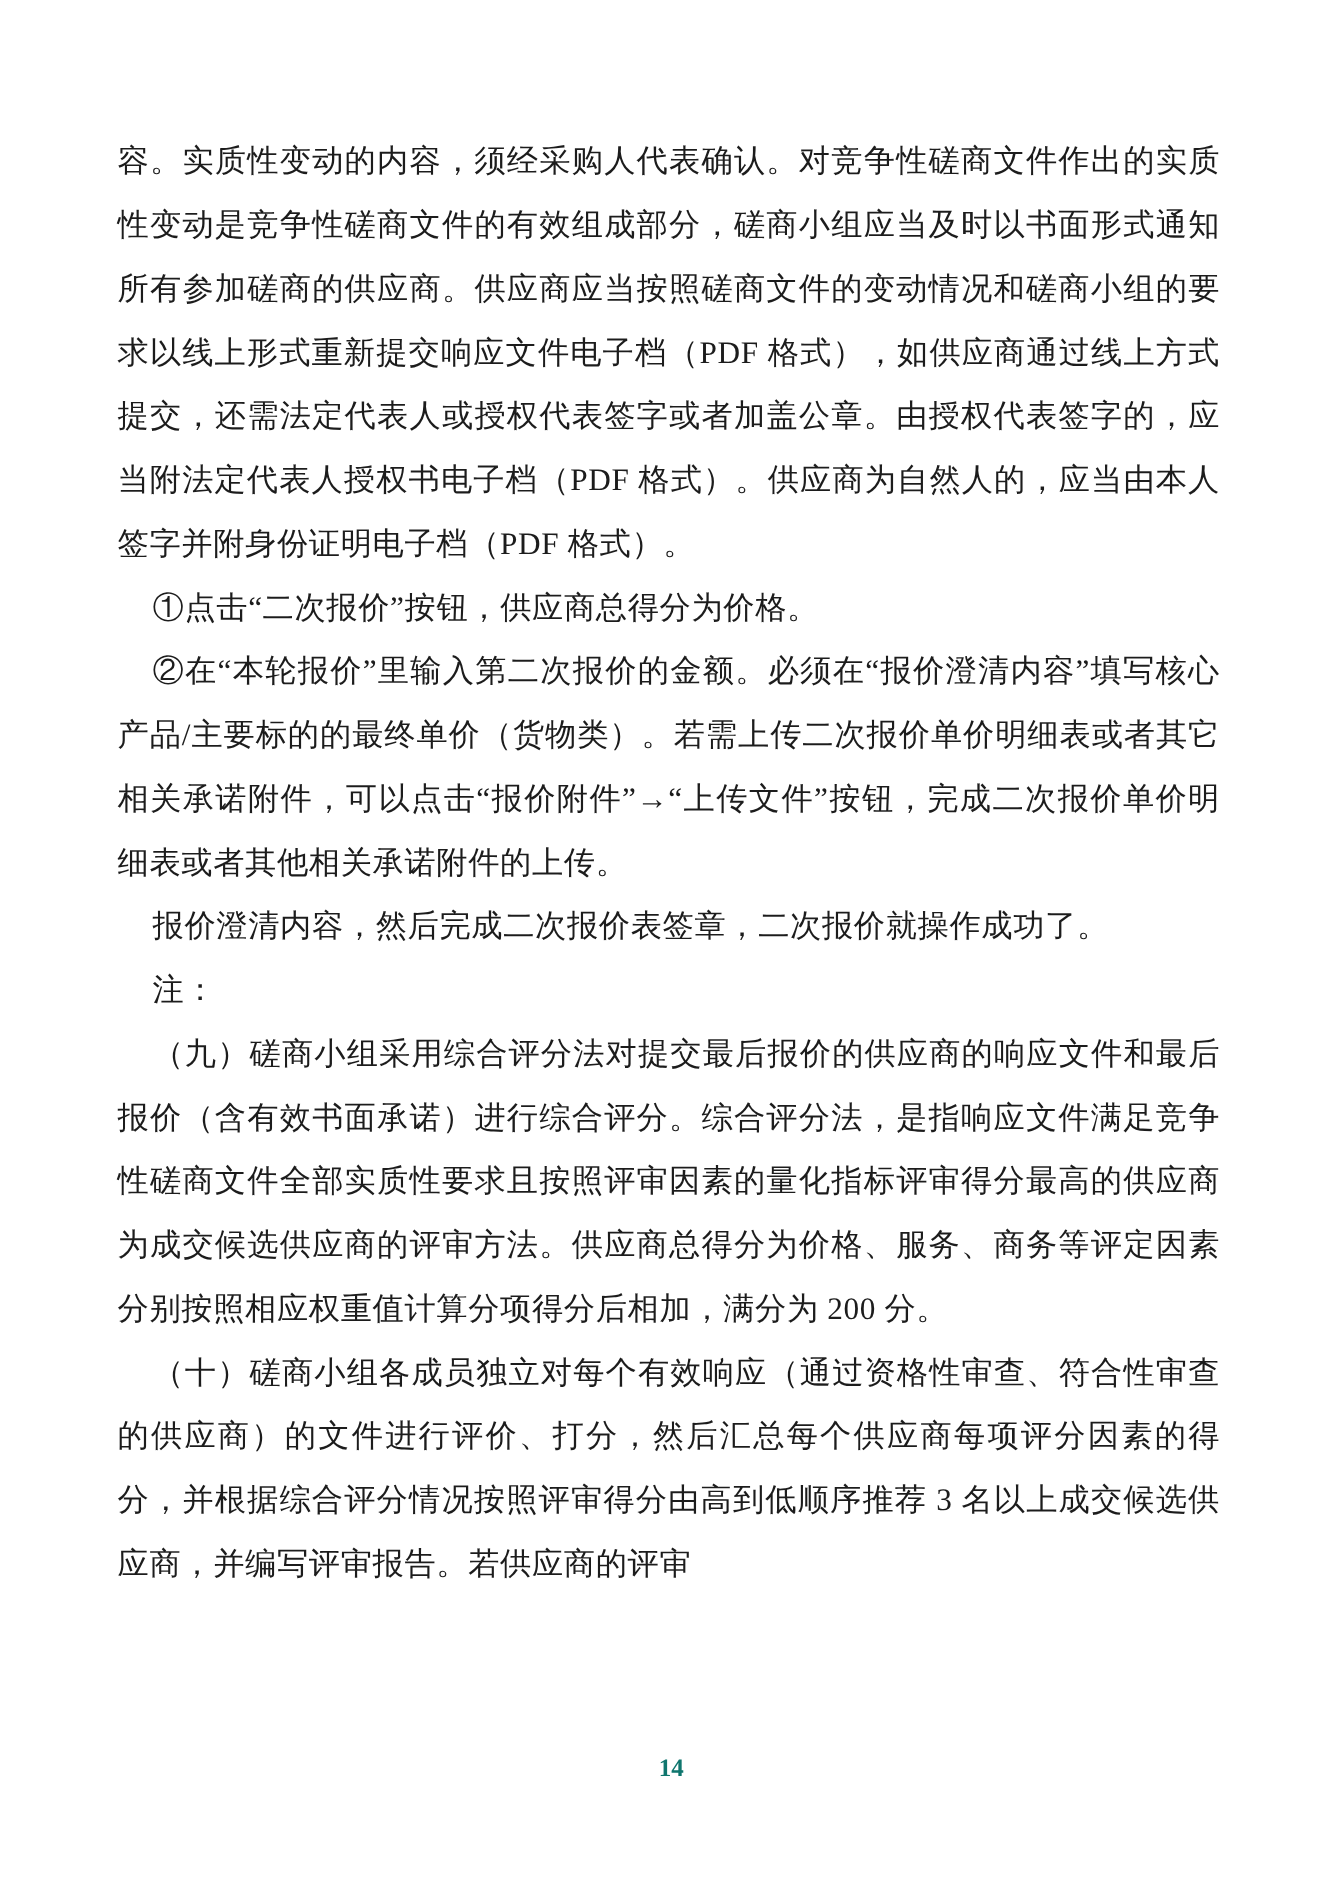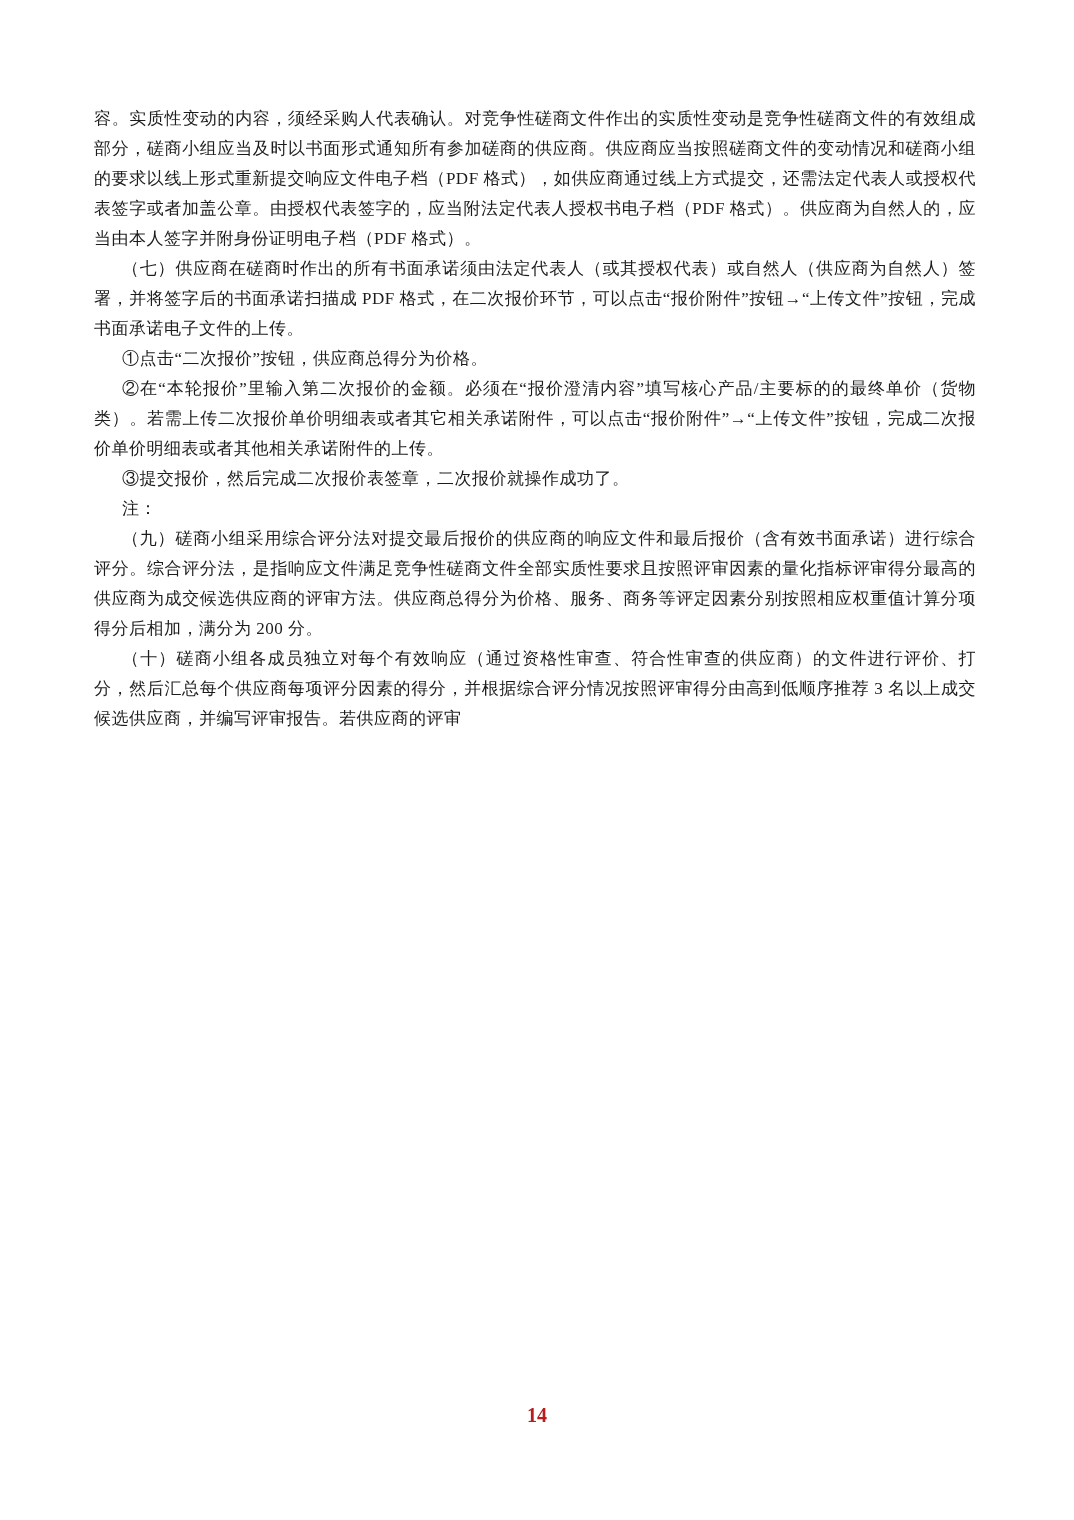--- a/index.html
+++ b/index.html
@@ -15,22 +15,22 @@
     background: #ffffff;
     font-family: "Liberation Serif", "DejaVu Serif", serif;
     color: #1c1c1c;
     overflow: hidden;
   }
   .doc-body {
     position: absolute;
     left: 94px;
     top: 104px;
     width: 882px;
-    font-size: 17px;
-    line-height: 30px;
+    font-size: 25px;
+    line-height: 51px;
     text-align: justify;
     text-justify: inter-ideograph;
     letter-spacing: 0.5px;
   }
   .doc-body p {
     margin: 0;
     padding: 0;
   }
   .para-indent {
     text-indent: 28px;
@@ -39,34 +39,33 @@
     text-indent: 0;
   }
   .page-number {
     position: absolute;
     left: 0;
     top: 1404px;
     width: 100%;
     text-align: center;
     font-size: 20px;
     font-weight: bold;
-    color: #b91c1c;
+    color: #0f766e;
   }
 </style>
 </head>
 <body>
 
 <div class="page">
 
   <div class="doc-body">
     <p class="para-continuation">容。实质性变动的内容，须经采购人代表确认。对竞争性磋商文件作出的实质性变动是竞争性磋商文件的有效组成部分，磋商小组应当及时以书面形式通知所有参加磋商的供应商。供应商应当按照磋商文件的变动情况和磋商小组的要求以线上形式重新提交响应文件电子档（PDF 格式），如供应商通过线上方式提交，还需法定代表人或授权代表签字或者加盖公章。由授权代表签字的，应当附法定代表人授权书电子档（PDF 格式）。供应商为自然人的，应当由本人签字并附身份证明电子档（PDF 格式）。</p>
-    <p class="para-indent">（七）供应商在磋商时作出的所有书面承诺须由法定代表人（或其授权代表）或自然人（供应商为自然人）签署，并将签字后的书面承诺扫描成 PDF 格式，在二次报价环节，可以点击“报价附件”按钮→“上传文件”按钮，完成书面承诺电子文件的上传。</p>
     <p class="para-indent">①点击“二次报价”按钮，供应商总得分为价格。</p>
     <p class="para-indent">②在“本轮报价”里输入第二次报价的金额。必须在“报价澄清内容”填写核心产品/主要标的的最终单价（货物类）。若需上传二次报价单价明细表或者其它相关承诺附件，可以点击“报价附件”→“上传文件”按钮，完成二次报价单价明细表或者其他相关承诺附件的上传。</p>
-    <p class="para-indent">③提交报价，然后完成二次报价表签章，二次报价就操作成功了。</p>
+    <p class="para-indent">报价澄清内容，然后完成二次报价表签章，二次报价就操作成功了。</p>
     <p class="para-indent">注：</p>
     <p class="para-indent">（九）磋商小组采用综合评分法对提交最后报价的供应商的响应文件和最后报价（含有效书面承诺）进行综合评分。综合评分法，是指响应文件满足竞争性磋商文件全部实质性要求且按照评审因素的量化指标评审得分最高的供应商为成交候选供应商的评审方法。供应商总得分为价格、服务、商务等评定因素分别按照相应权重值计算分项得分后相加，满分为 200 分。</p>
     <p class="para-indent">（十）磋商小组各成员独立对每个有效响应（通过资格性审查、符合性审查的供应商）的文件进行评价、打分，然后汇总每个供应商每项评分因素的得分，并根据综合评分情况按照评审得分由高到低顺序推荐 3 名以上成交候选供应商，并编写评审报告。若供应商的评审</p>
   </div>
 
   <div class="page-number">14</div>
 
 </div>
 
 </body></html>

